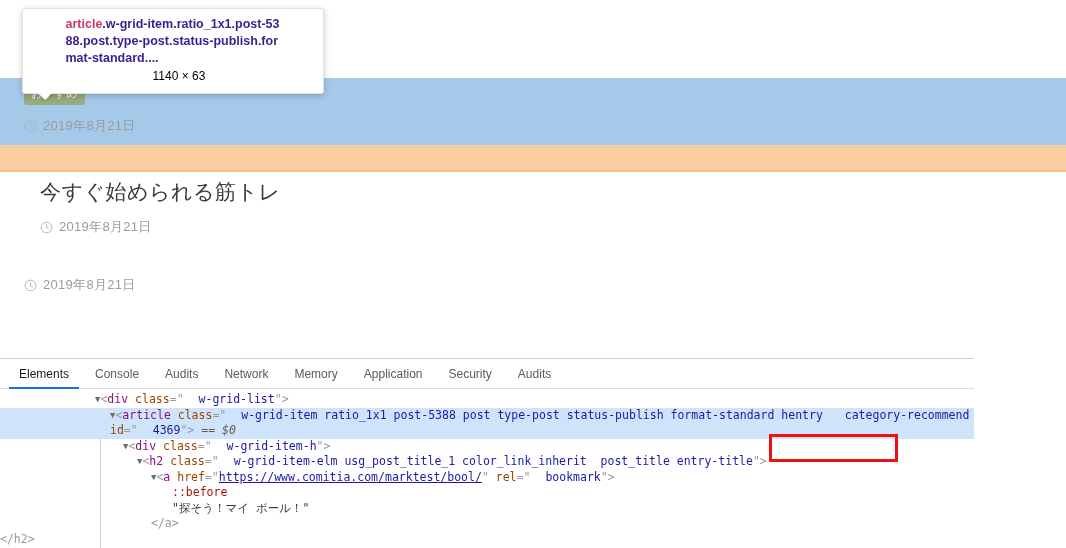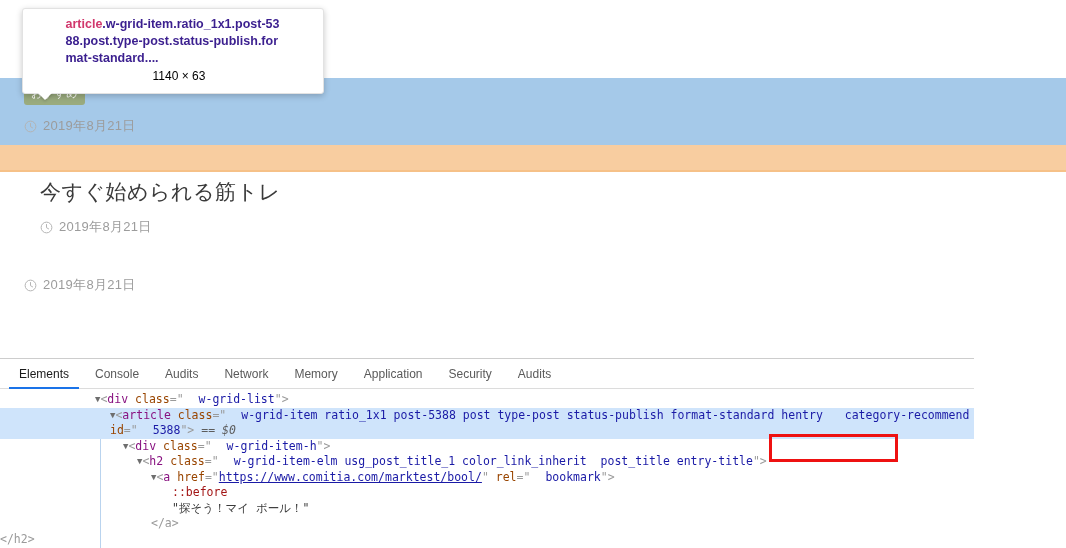--- a/index.html
+++ b/index.html
@@ -248,21 +248,21 @@
     </div>
 
     <div class="dt-tree">
 
       <div class="guide"></div>
 
       <div class="tline" style="padding-left:95px;"><span class="tw">▼</span><span class="punc">&lt;</span><span class="tag">div</span> <span class="attr">class</span><span class="punc">="</span><span class="val">w-grid-list</span><span class="punc">"&gt;</span></div>
 
       <div class="tline sel" style="padding-left:110px;"><span class="tw">▼</span><span class="punc">&lt;</span><span class="tag">article</span> <span class="attr">class</span><span class="punc">="</span><span class="val">w-grid-item ratio_1x1 post-5388 post type-post status-publish format-standard hentry </span><span class="val">category-recommend</span><span class="val"> category-marktest</span><span class="punc">" </span></div>
 
-      <div class="tline sel2" style="padding-left:110px;"><span class="attr">id</span><span class="punc">="</span><span class="val">5388</span><span class="punc">"&gt; </span><span class="dollar">== $0</span></div>
+      <div class="tline sel2" style="padding-left:110px;"><span class="attr">id</span><span class="punc">="</span><span class="val">4369</span><span class="punc">"&gt; </span><span class="dollar">== $0</span></div>
 
       <div class="tline" style="padding-left:123px;"><span class="tw">▼</span><span class="punc">&lt;</span><span class="tag">div</span> <span class="attr">class</span><span class="punc">="</span><span class="val">w-grid-item-h</span><span class="punc">"&gt;</span></div>
 
       <div class="tline" style="padding-left:137px;"><span class="tw">▼</span><span class="punc">&lt;</span><span class="tag">h2</span> <span class="attr">class</span><span class="punc">="</span><span class="val">w-grid-item-elm usg_post_title_1 color_link_inherit  post_title entry-title</span><span class="punc">"&gt;</span></div>
 
       <div class="tline" style="padding-left:151px;"><span class="tw">▼</span><span class="punc">&lt;</span><span class="tag">a</span> <span class="attr">href</span><span class="punc">="</span><span class="link">https://www.comitia.com/marktest/bool/</span><span class="punc">" </span><span class="attr">rel</span><span class="punc">="</span><span class="val">bookmark</span><span class="punc">"&gt;</span></div>
 
       <div class="tline" style="padding-left:172px;"><span class="pseudo">::before</span></div>
 
       <div class="tline" style="padding-left:172px;"><span class="txt">"探そう！マイ ボール！"</span></div>

